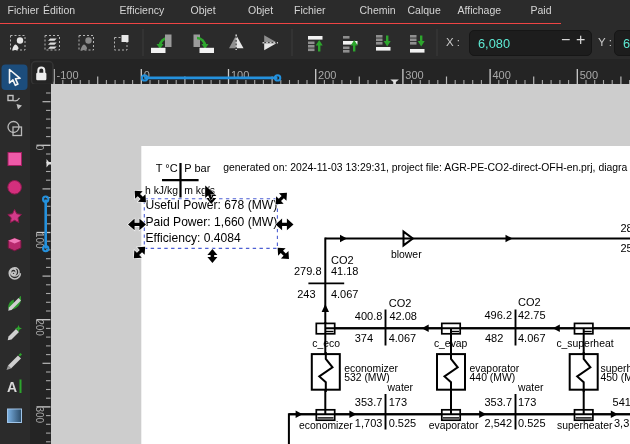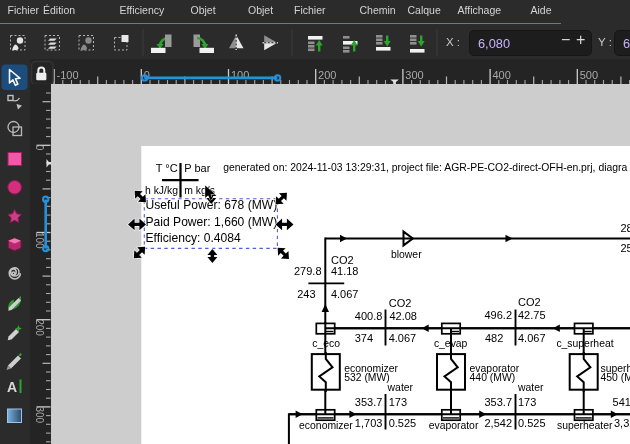--- a/index.html
+++ b/index.html
@@ -3,40 +3,40 @@
 <style>
   html,body { margin:0; padding:0; }
   body { width:630px; height:444px; position:relative; overflow:hidden;
          font-family:"Liberation Sans", sans-serif; background:#2b2b2b; }
   .menubar { position:absolute; left:0; top:0; width:561px; height:24px; background:#2b2b2b; border-bottom:1px solid #ef4444; box-sizing:border-box; }
   .menubar span { position:absolute; top:4px; font-size:10.5px; color:#d4d4d4; }
   .toolbar { position:absolute; left:0; top:24px; width:630px; height:35px; background:#2b2b2b;
               border-bottom:1px solid #1f1f1f; }
   .xfield { position:absolute; top:30px; height:26px; background:#1d1d1d; border:1px solid #161616;
              border-radius:5px; box-sizing:border-box; }
-  .xfield .val { position:absolute; left:8px; top:4.5px; font-size:12.8px; color:#c4b5fd; }
+  .xfield .val { position:absolute; left:8px; top:4.5px; font-size:12.8px; color:#5eead4; }
   .lbl { position:absolute; top:36px; font-size:11.5px; color:#c8c8c8; }
   .spin { position:absolute; top:31px; font-size:16px; color:#dcdcdc; }
   .toolcol { position:absolute; left:0; top:59px; width:30px; height:385px; background:#2b2b2b;
               border-right:1px solid #222; }
   .rcorner { position:absolute; left:30px; top:59px; width:21px; height:25px; background:#242424; }
   .canvas { position:absolute; left:51px; top:84px; width:579px; height:360px; background:#cdcdcd; }
 </style></head>
 <body>
 <div class="menubar">
   <span style="left:7.5px">Fichier</span>
   <span style="left:43px">Édition</span>
   <span style="left:119.5px">Efficiency</span>
   <span style="left:190.5px">Objet</span>
   <span style="left:248px">Objet</span>
   <span style="left:294px">Fichier</span>
   <span style="left:359.5px">Chemin</span>
   <span style="left:407.5px">Calque</span>
   <span style="left:457.5px">Affichage</span>
-  <span style="left:530.5px">Aide</span>
+  <span style="left:530.5px">Paid</span>
 </div>
 <div class="toolbar"></div>
 <svg style="position:absolute;left:0;top:24px" width="630" height="35" viewBox="0 24 630 35">
 <rect x="10.5" y="35.5" width="14.5" height="14.5" fill="none" stroke="#b4b4b4" stroke-width="1" stroke-dasharray="2 2"></rect>
 <circle cx="20" cy="40.5" r="3.2" fill="#e6e6e6"></circle>
 <path d="M12.5 48.5 q2.5 -6.5 5 -2.5 q2.5 3.5 -1 4 l-4 0.3 Z" fill="#e6e6e6"></path>
 <rect x="45" y="35.5" width="14.5" height="14.5" fill="none" stroke="#b4b4b4" stroke-width="1" stroke-dasharray="2 2"></rect>
 <path d="M48 40.7 l2.2 -2.2 l6.5 0 l-2.2 2.2 Z" fill="#dcdcdc"></path>
 <path d="M48 44.7 l2.2 -2.2 l6.5 0 l-2.2 2.2 Z" fill="#dcdcdc"></path>
 <path d="M48 48.7 l2.2 -2.2 l6.5 0 l-2.2 2.2 Z" fill="#dcdcdc"></path>

